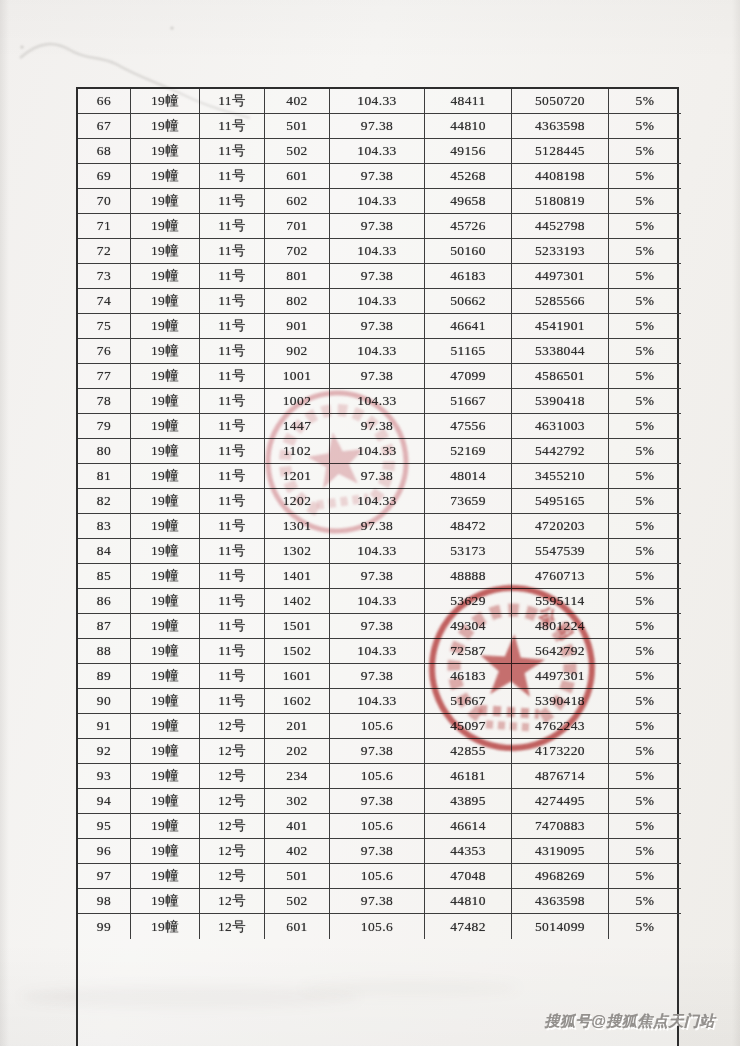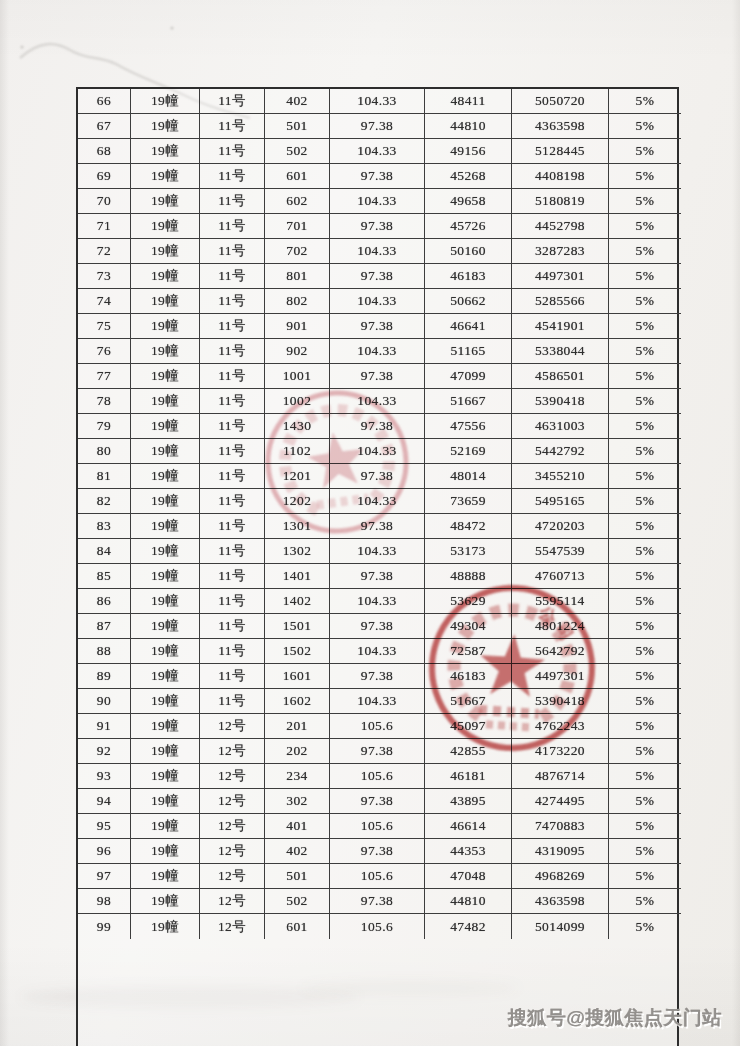--- a/index.html
+++ b/index.html
@@ -46,25 +46,26 @@
   .cell:last-child{border-right:none;}
   .row:last-child .cell{border-bottom:none;}
 
   
   .stamp{position:absolute;mix-blend-mode:multiply;pointer-events:none;}
   .stamp.upper{left:257px;top:382px;opacity:.52;}
   .stamp.lower{left:424px;top:580px;opacity:.80;}
 
   
   .watermark{
-    position:absolute;right:18px;bottom:15px;
+    position:absolute;right:25px;bottom:15px;
     font-family:"Liberation Sans","DejaVu Sans",sans-serif;
-    font-weight:bold;font-size:19px;letter-spacing:.5px;
+    font-weight:bold;font-size:15px;letter-spacing:.5px;
     color:#93908d;
     text-shadow:1.5px 1.5px 0 #ffffff, -0.5px -0.5px 0 rgba(120,117,114,.55);
+    font-style:italic;
   }
 </style>
 </head>
 <body>
 
 <div class="page">
 
   <div class="edge-left"></div>
   <div class="edge-right"></div>
   <div class="smudge a"></div>
@@ -76,28 +77,28 @@
     <circle cx="22" cy="47" r="1.6" fill="#b5b2ae"></circle>
   </svg>
 
   <div class="price-table">
       <div class="row"><div class="cell">66</div><div class="cell">19幢</div><div class="cell">11号</div><div class="cell">402</div><div class="cell">104.33</div><div class="cell">48411</div><div class="cell">5050720</div><div class="cell">5%</div></div>
       <div class="row"><div class="cell">67</div><div class="cell">19幢</div><div class="cell">11号</div><div class="cell">501</div><div class="cell">97.38</div><div class="cell">44810</div><div class="cell">4363598</div><div class="cell">5%</div></div>
       <div class="row"><div class="cell">68</div><div class="cell">19幢</div><div class="cell">11号</div><div class="cell">502</div><div class="cell">104.33</div><div class="cell">49156</div><div class="cell">5128445</div><div class="cell">5%</div></div>
       <div class="row"><div class="cell">69</div><div class="cell">19幢</div><div class="cell">11号</div><div class="cell">601</div><div class="cell">97.38</div><div class="cell">45268</div><div class="cell">4408198</div><div class="cell">5%</div></div>
       <div class="row"><div class="cell">70</div><div class="cell">19幢</div><div class="cell">11号</div><div class="cell">602</div><div class="cell">104.33</div><div class="cell">49658</div><div class="cell">5180819</div><div class="cell">5%</div></div>
       <div class="row"><div class="cell">71</div><div class="cell">19幢</div><div class="cell">11号</div><div class="cell">701</div><div class="cell">97.38</div><div class="cell">45726</div><div class="cell">4452798</div><div class="cell">5%</div></div>
-      <div class="row"><div class="cell">72</div><div class="cell">19幢</div><div class="cell">11号</div><div class="cell">702</div><div class="cell">104.33</div><div class="cell">50160</div><div class="cell">3287283</div><div class="cell">5%</div></div>
+      <div class="row"><div class="cell">72</div><div class="cell">19幢</div><div class="cell">11号</div><div class="cell">702</div><div class="cell">104.33</div><div class="cell">50160</div><div class="cell">5233193</div><div class="cell">5%</div></div>
       <div class="row"><div class="cell">73</div><div class="cell">19幢</div><div class="cell">11号</div><div class="cell">801</div><div class="cell">97.38</div><div class="cell">46183</div><div class="cell">4497301</div><div class="cell">5%</div></div>
       <div class="row"><div class="cell">74</div><div class="cell">19幢</div><div class="cell">11号</div><div class="cell">802</div><div class="cell">104.33</div><div class="cell">50662</div><div class="cell">5285566</div><div class="cell">5%</div></div>
       <div class="row"><div class="cell">75</div><div class="cell">19幢</div><div class="cell">11号</div><div class="cell">901</div><div class="cell">97.38</div><div class="cell">46641</div><div class="cell">4541901</div><div class="cell">5%</div></div>
       <div class="row"><div class="cell">76</div><div class="cell">19幢</div><div class="cell">11号</div><div class="cell">902</div><div class="cell">104.33</div><div class="cell">51165</div><div class="cell">5338044</div><div class="cell">5%</div></div>
       <div class="row"><div class="cell">77</div><div class="cell">19幢</div><div class="cell">11号</div><div class="cell">1001</div><div class="cell">97.38</div><div class="cell">47099</div><div class="cell">4586501</div><div class="cell">5%</div></div>
       <div class="row"><div class="cell">78</div><div class="cell">19幢</div><div class="cell">11号</div><div class="cell">1002</div><div class="cell">104.33</div><div class="cell">51667</div><div class="cell">5390418</div><div class="cell">5%</div></div>
-      <div class="row"><div class="cell">79</div><div class="cell">19幢</div><div class="cell">11号</div><div class="cell">1430</div><div class="cell">97.38</div><div class="cell">47556</div><div class="cell">4631003</div><div class="cell">5%</div></div>
+      <div class="row"><div class="cell">79</div><div class="cell">19幢</div><div class="cell">11号</div><div class="cell">1447</div><div class="cell">97.38</div><div class="cell">47556</div><div class="cell">4631003</div><div class="cell">5%</div></div>
       <div class="row"><div class="cell">80</div><div class="cell">19幢</div><div class="cell">11号</div><div class="cell">1102</div><div class="cell">104.33</div><div class="cell">52169</div><div class="cell">5442792</div><div class="cell">5%</div></div>
       <div class="row"><div class="cell">81</div><div class="cell">19幢</div><div class="cell">11号</div><div class="cell">1201</div><div class="cell">97.38</div><div class="cell">48014</div><div class="cell">3455210</div><div class="cell">5%</div></div>
       <div class="row"><div class="cell">82</div><div class="cell">19幢</div><div class="cell">11号</div><div class="cell">1202</div><div class="cell">104.33</div><div class="cell">73659</div><div class="cell">5495165</div><div class="cell">5%</div></div>
       <div class="row"><div class="cell">83</div><div class="cell">19幢</div><div class="cell">11号</div><div class="cell">1301</div><div class="cell">97.38</div><div class="cell">48472</div><div class="cell">4720203</div><div class="cell">5%</div></div>
       <div class="row"><div class="cell">84</div><div class="cell">19幢</div><div class="cell">11号</div><div class="cell">1302</div><div class="cell">104.33</div><div class="cell">53173</div><div class="cell">5547539</div><div class="cell">5%</div></div>
       <div class="row"><div class="cell">85</div><div class="cell">19幢</div><div class="cell">11号</div><div class="cell">1401</div><div class="cell">97.38</div><div class="cell">48888</div><div class="cell">4760713</div><div class="cell">5%</div></div>
       <div class="row"><div class="cell">86</div><div class="cell">19幢</div><div class="cell">11号</div><div class="cell">1402</div><div class="cell">104.33</div><div class="cell">53629</div><div class="cell">5595114</div><div class="cell">5%</div></div>
       <div class="row"><div class="cell">87</div><div class="cell">19幢</div><div class="cell">11号</div><div class="cell">1501</div><div class="cell">97.38</div><div class="cell">49304</div><div class="cell">4801224</div><div class="cell">5%</div></div>
       <div class="row"><div class="cell">88</div><div class="cell">19幢</div><div class="cell">11号</div><div class="cell">1502</div><div class="cell">104.33</div><div class="cell">72587</div><div class="cell">5642792</div><div class="cell">5%</div></div>
       <div class="row"><div class="cell">89</div><div class="cell">19幢</div><div class="cell">11号</div><div class="cell">1601</div><div class="cell">97.38</div><div class="cell">46183</div><div class="cell">4497301</div><div class="cell">5%</div></div>

